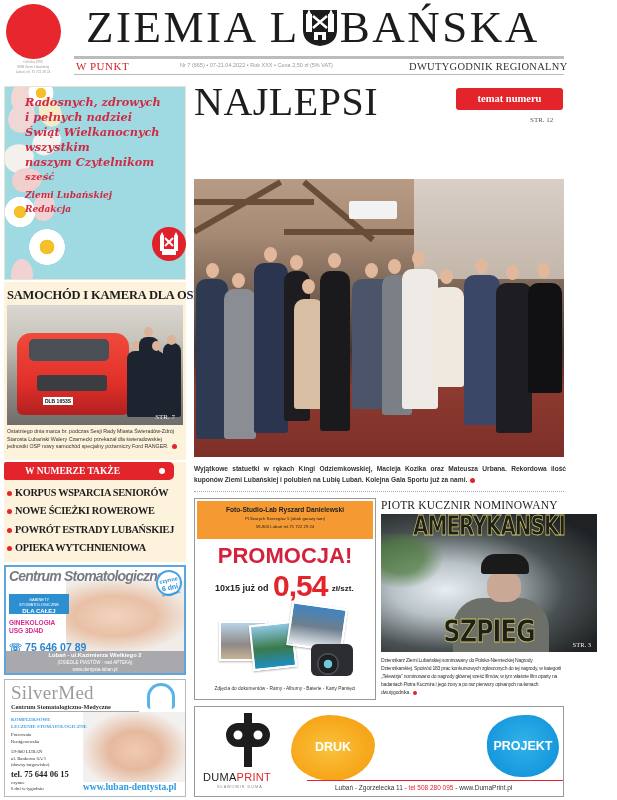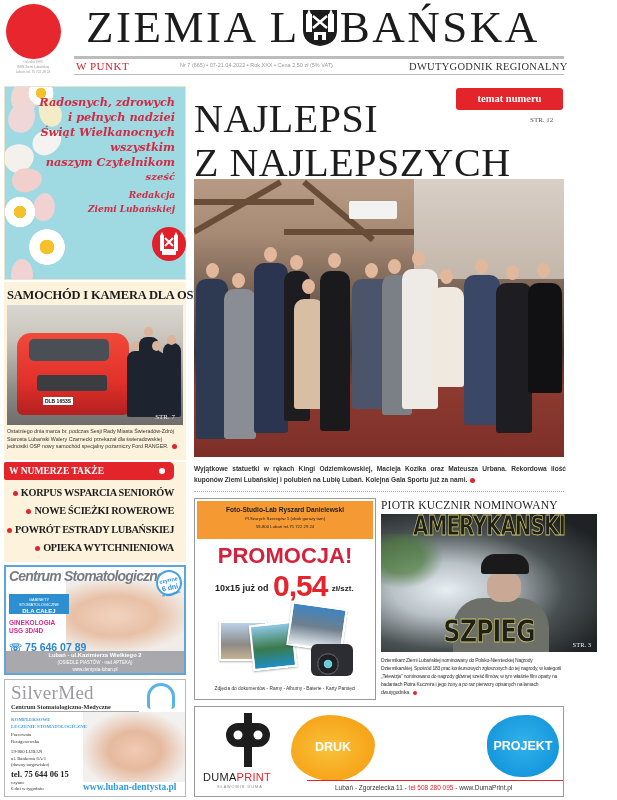--- a/index.html
+++ b/index.html
@@ -14,45 +14,45 @@
   .mast-rule { position: absolute; left: 74px; top: 56px; width: 490px; height: 3px; background: #bcbcbc; }
   .mast-rule2 { position: absolute; left: 74px; top: 74px; width: 490px; height: 1px; background: #bcbcbc; }
   .w-punkt { position: absolute; left: 76px; top: 60px; font-family: "Liberation Serif", serif; font-size: 11px; color: #d4212a; letter-spacing: 0.5px; }
   .issue-info { position: absolute; left: 180px; top: 62px; font-size: 5.5px; color: #999; white-space: nowrap; }
   .dwutyg { position: absolute; left: 409px; top: 61px; font-family: "Liberation Serif", serif; font-size: 10.5px; color: #333; letter-spacing: 0.3px; white-space: nowrap; }
 
   
   .easter { position: absolute; left: 4px; top: 86px; width: 182px; height: 194px; background: #9fd9e2; border: 1px solid #e8e2cf; overflow: hidden; }
   .egg { position: absolute; border-radius: 50% 50% 50% 50% / 58% 58% 42% 42%; }
   .daisy { position: absolute; width: 28px; height: 28px; border-radius: 50%; background: radial-gradient(circle, #f4c12a 0 25%, #fff 27% 62%, transparent 64%); }
-  .easter-text { position: absolute; right: 10px; top: 8px; width: 150px; text-align: right; font-family: "DejaVu Serif", serif; font-style: italic; font-weight: bold; color: #cf2b45; font-size: 11.3px; line-height: 15px; }
+  .easter-text { position: absolute; right: 10px; top: 8px; width: 150px; font-family: "DejaVu Serif", serif; font-style: italic; font-weight: bold; color: #cf2b45; font-size: 11.3px; line-height: 15px; }
   .easter-text .wish { font-size: 10px; line-height: 14px; }
   .easter-text .sig { font-size: 9px; line-height: 14px; margin-top: 4px; }
   .easter-crest { position: absolute; left: 152px; top: 227px; width: 34px; height: 34px; border-radius: 50%; background: #e0202a; }
 
   
   .osp { position: absolute; left: 4px; top: 282px; width: 182px; height: 178px; background: #fdf2dc; }
   .osp-title { position: absolute; left: 3px; top: 6px; font-family: "Liberation Serif", serif; font-weight: bold; font-size: 12.5px; color: #1d1d1d; white-space: nowrap; letter-spacing: -0.2px; }
   .osp-photo { position: absolute; left: 3px; top: 23px; width: 176px; height: 120px; background: linear-gradient(180deg, #d9d7d2 0%, #c8c3ba 30%, #8f8b86 70%, #6e6d6b 100%); overflow: hidden; }
   .osp-photo .car { position: absolute; left: 10px; top: 28px; width: 112px; height: 82px; background: linear-gradient(180deg, #f04a3a 0%, #e2302a 60%, #b22020 100%); border-radius: 14px 14px 6px 6px; }
   .osp-photo .windshield { position: absolute; left: 22px; top: 34px; width: 80px; height: 22px; background: #4a4e55; border-radius: 5px; }
   .osp-photo .grille { position: absolute; left: 30px; top: 70px; width: 70px; height: 16px; background: #3c3d41; border-radius: 3px; }
   .osp-photo .plate { position: absolute; left: 36px; top: 92px; width: 30px; height: 8px; background: #fff; font-size: 5px; color: #111; text-align: center; line-height: 8px; font-weight: bold; }
   .osp-photo .person { position: absolute; bottom: 8px; width: 20px; background: #1e2330; border-radius: 8px 8px 2px 2px; }
   .osp-photo .head { position: absolute; width: 9px; height: 10px; background: #d9b49b; border-radius: 50%; }
   .osp-str { position: absolute; right: 8px; bottom: 4px; font-family: "Liberation Serif", serif; font-size: 7px; color: #eee; }
   .osp-cap { position: absolute; left: 3px; top: 146px; width: 176px; font-size: 5.3px; line-height: 7.6px; color: #333; }
   .red-bullet { display: inline-block; width: 5px; height: 5px; border-radius: 50%; background: #e3242b; vertical-align: middle; margin-left: 3px; }
 
   
   .numerze { position: absolute; left: 4px; top: 462px; width: 182px; height: 100px; background: #fdf2dc; }
-  .numerze-head { position: absolute; left: 0; top: 0; width: 170px; height: 18px; background: #e3242b; border-radius: 2px 5px 5px 2px; color: #fff; font-family: "Liberation Serif", serif; font-weight: bold; font-size: 9.5px; line-height: 18px; padding-left: 5px; }
+  .numerze-head { position: absolute; left: 0; top: 0; width: 170px; height: 18px; background: #e3242b; border-radius: 2px 5px 5px 2px; color: #fff; font-family: "Liberation Serif", serif; font-weight: bold; font-size: 9.5px; line-height: 18px; padding-left: 21px; }
   .numerze-head .dot { position: absolute; right: 9px; top: 6px; width: 6px; height: 6px; border-radius: 50%; background: #fff; }
   .numerze ul { position: absolute; left: 3px; top: 22px; list-style: none; }
-  .numerze li { font-family: "Liberation Serif", serif; font-weight: bold; font-size: 10.3px; color: #1d1d1d; line-height: 18.3px; white-space: nowrap; letter-spacing: -0.3px; text-align: right; }
+  .numerze li { font-family: "Liberation Serif", serif; font-weight: bold; font-size: 10.3px; color: #1d1d1d; line-height: 18.3px; white-space: nowrap; letter-spacing: -0.3px; }
   .numerze li .b { display: inline-block; width: 5px; height: 5px; border-radius: 50%; background: #e3242b; vertical-align: middle; margin-right: 3px; }
 
   
   .centrum { position: absolute; left: 4px; top: 565px; width: 182px; height: 110px; border: 2px solid #5ea5dc; background: #fff; overflow: hidden; }
   .centrum-bg { position: absolute; left: 60px; top: 14px; width: 122px; height: 70px; background: radial-gradient(ellipse at 40% 50%, #f2d3bf 0%, #e8c0a6 40%, #f1ece7 75%); }
   .centrum-title { position: absolute; left: 3px; top: 1px; font-size: 14px; font-weight: bold; font-style: italic; color: #777b86; letter-spacing: -0.8px; white-space: nowrap; }
   .centrum-badge { position: absolute; right: 2px; top: 3px; width: 26px; height: 26px; border-radius: 50%; border: 2px solid #4aa3e0; background: #fff; color: #2c8fd6; font-size: 5.5px; font-weight: bold; text-align: center; line-height: 7px; padding-top: 5px; transform: rotate(-12deg); }
   .centrum-box { position: absolute; left: 3px; top: 27px; width: 60px; height: 20px; background: #2e8fd0; color: #fff; font-size: 4px; text-align: center; padding-top: 3px; line-height: 5px; }
   .centrum-box b { font-size: 6px; display: block; line-height: 8px; }
   .centrum-gin { position: absolute; left: 3px; top: 52px; font-size: 6.5px; font-weight: bold; color: #d6288d; line-height: 8px; }
@@ -66,21 +66,21 @@
   .silver-name { position: absolute; left: 6px; top: 2px; font-family: "Liberation Serif", serif; font-size: 19px; color: #9b9ba1; letter-spacing: 0.3px; }
   .silver-sub { position: absolute; left: 6px; top: 23px; font-family: "Liberation Serif", serif; font-size: 6.3px; font-weight: bold; color: #2e2e2e; white-space: nowrap; }
   .silver-rule { position: absolute; left: 6px; top: 31px; width: 128px; height: 1px; background: #aaa; }
   .silver-tooth { position: absolute; right: 10px; top: 3px; width: 28px; height: 26px; border: 3px solid #59b3e8; border-bottom: none; border-radius: 14px 14px 4px 4px; }
   .silver-body { position: absolute; left: 6px; top: 37px; width: 80px; font-family: "Liberation Serif", serif; font-size: 4.8px; line-height: 6.5px; color: #333; }
   .silver-body .blue { color: #3d9ee0; font-weight: bold; }
   .silver-body .tel { font-size: 8.5px; font-weight: bold; line-height: 11px; color: #222; }
   .silver-url { position: absolute; left: 78px; bottom: 4px; font-family: "Liberation Serif", serif; font-size: 9.5px; font-weight: bold; color: #2f9be0; white-space: nowrap; }
 
   
-  .headline { position: absolute; left: 194px; top: 80px; font-family: "Liberation Serif", serif; font-size: 40px; line-height: 44px; color: #1d1d1d; letter-spacing: 0.5px; white-space: nowrap; margin-top: 17px; }
+  .headline { position: absolute; left: 194px; top: 80px; font-family: "Liberation Serif", serif; font-size: 40px; line-height: 44px; color: #1d1d1d; letter-spacing: 0.5px; white-space: nowrap; }
   .temat { position: absolute; left: 456px; top: 88px; width: 107px; height: 22px; background: #e3242b; border-radius: 3px; color: #fff; font-family: "Liberation Serif", serif; font-weight: bold; font-size: 10.5px; text-align: center; line-height: 22px; }
   .str12 { position: absolute; left: 530px; top: 116px; font-family: "Liberation Serif", serif; font-size: 7px; color: #555; }
 
   
   .main-photo { position: absolute; left: 194px; top: 179px; width: 370px; height: 278px; overflow: hidden;
     background: linear-gradient(180deg, #b79b84 0%, #a68a74 20%, #6e5a4d 45%, #43362f 62%, #7b3a30 72%, #8d3a31 100%); }
   .main-photo .wall { position: absolute; left: 220px; top: 0; width: 150px; height: 100px; background: linear-gradient(180deg, #d9cfc7, #c3b6aa); }
   .main-photo .beam { position: absolute; height: 6px; background: #6a4d38; transform-origin: left center; }
   .main-photo .ac { position: absolute; left: 155px; top: 22px; width: 48px; height: 18px; background: #f2f2f2; border-radius: 2px; }
   .main-photo .floor { position: absolute; left: 0; top: 205px; width: 100%; height: 73px; background: linear-gradient(180deg, #8e3b31, #7d2f27); }
@@ -173,22 +173,22 @@
   <div class="daisy" style="left:22px;top:140px;width:40px;height:40px"></div>
   <div class="egg" style="left:6px;top:172px;width:22px;height:28px;background:#f1d2d3"></div>
   <div class="easter-text">
     <div>Radosnych, zdrowych</div>
     <div>i pełnych nadziei</div>
     <div>Świąt Wielkanocnych</div>
     <div>wszystkim</div>
     <div>naszym Czytelnikom</div>
     <div class="wish">sześć</div>
     <div class="sig">
+      <div>Ziemi Lubańskiej</div>
       <div>Redakcja</div>
-      <div>Ziemi Lubańskiej</div>
     </div>
   </div>
 </div>
 <div class="easter-crest">
   <svg viewBox="0 0 34 34" width="34" height="34">
       <g fill="#fff">
         <rect x="8" y="9" width="4" height="15"></rect>
         <rect x="22" y="9" width="4" height="15"></rect>
         <path d="M8 9 l2 -4 l2 4z M22 9 l2 -4 l2 4z"></path>
         <path d="M13 11 l8 8 M21 11 l-8 8" stroke="#fff" stroke-width="2"></path>
@@ -267,21 +267,20 @@
     <div>(dawny targowisko)</div>
     <div class="tel">tel. 75 644 06 15</div>
     <div>czynne</div>
     <div>6 dni w tygodniu</div>
   </div>
   <div class="silver-url">www.luban-dentysta.pl</div>
 </div>
 
 <div class="headline">
   <div>NAJLEPSI</div>
-  <div>Z NAJLEPSZYCH</div>
 </div>
 <div class="temat">temat numeru</div>
 <div class="str12">STR. 12</div>
 
 <div class="main-photo">
   <div class="wall"></div>
   <div class="beam" style="left:0;top:20px;width:120px"></div>
   <div class="beam" style="left:0;top:50px;width:100px;transform:rotate(-30deg)"></div>
   <div class="beam" style="left:110px;top:0;width:90px;transform:rotate(40deg)"></div>
   <div class="beam" style="left:90px;top:50px;width:130px"></div>

